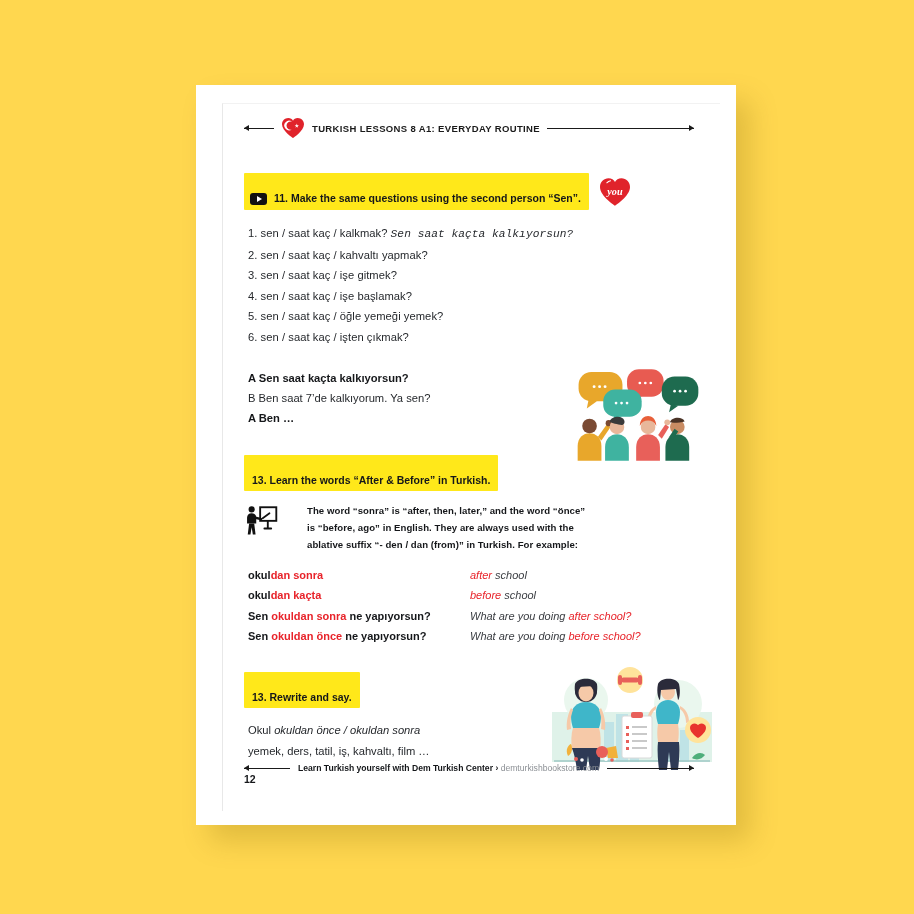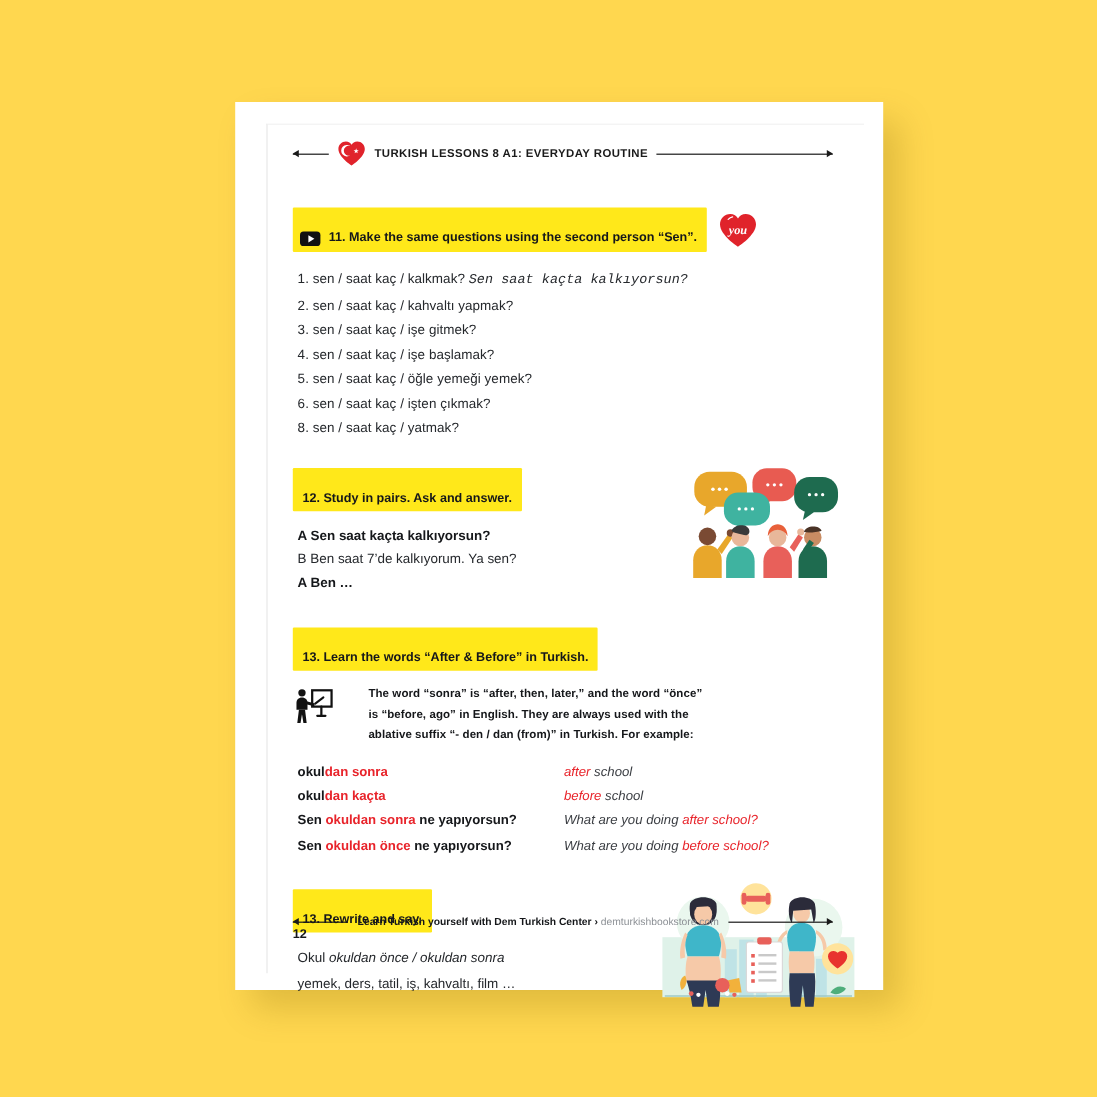--- a/index.html
+++ b/index.html
@@ -178,30 +178,24 @@
         </div>
         <div class="q-item">
           <span>4.</span><span> sen / saat kaç / işe başlamak?</span>
         </div>
         <div class="q-item">
           <span>5.</span><span> sen / saat kaç / öğle yemeği yemek?</span>
         </div>
         <div class="q-item">
           <span>6.</span><span> sen / saat kaç / işten çıkmak?</span>
         </div>
-        <div class="q-item">
-          <span>8.</span><span> sen / saat kaç / yatmak?</span>
-        </div>
       </div>
     </div>
 
     <div class="sec" style="position:relative;margin-top:22px;">
-      <div class="hl">
-        <span>12. Study in pairs. Ask and answer.</span>
-      </div>
 
       <div class="dialog">
         <div class="dl b">A Sen saat kaçta kalkıyorsun?</div>
         <div class="dl">B Ben saat 7’de kalkıyorum. Ya sen?</div>
         <div class="dl b">A Ben …</div>
       </div>
 
       <svg class="illus-talk" viewBox="0 0 140 100">
         <g>
           <rect x="5" y="3" width="48" height="32" rx="14" fill="#E8A72B"></rect>

